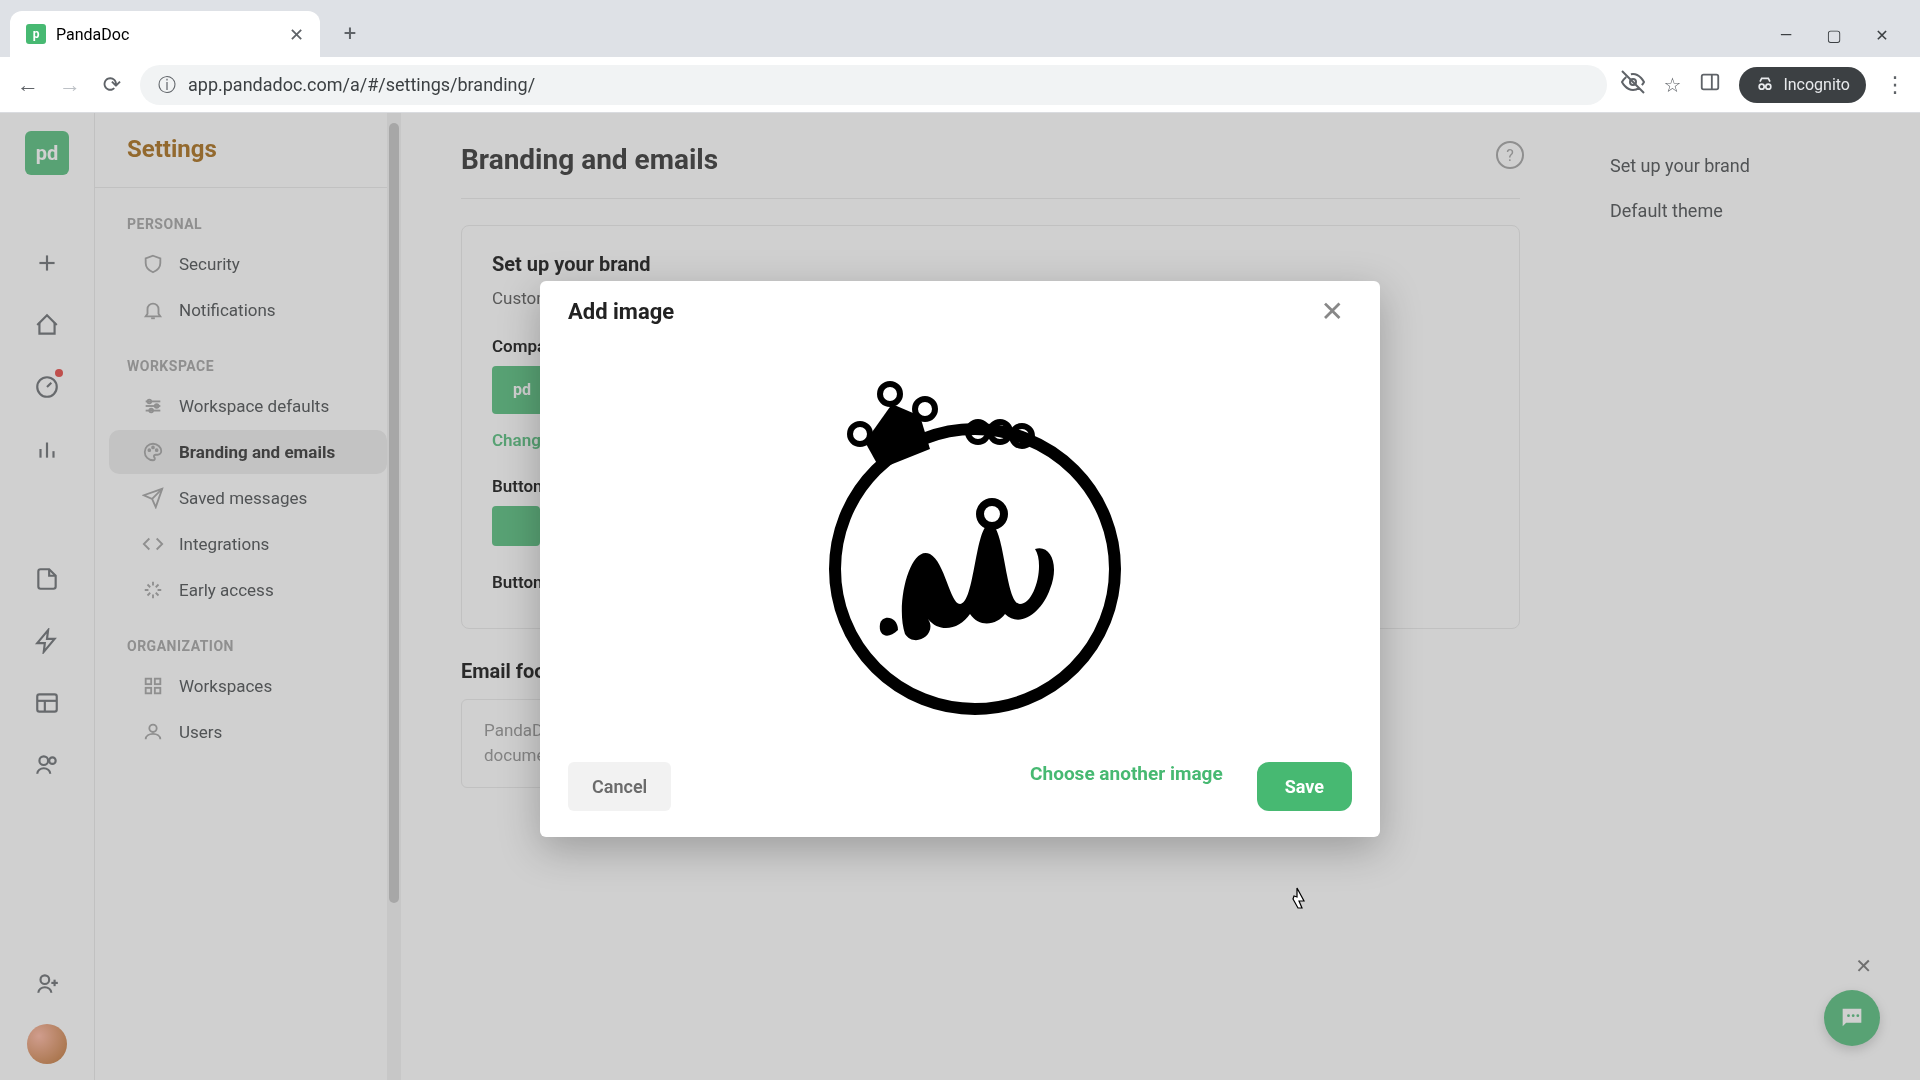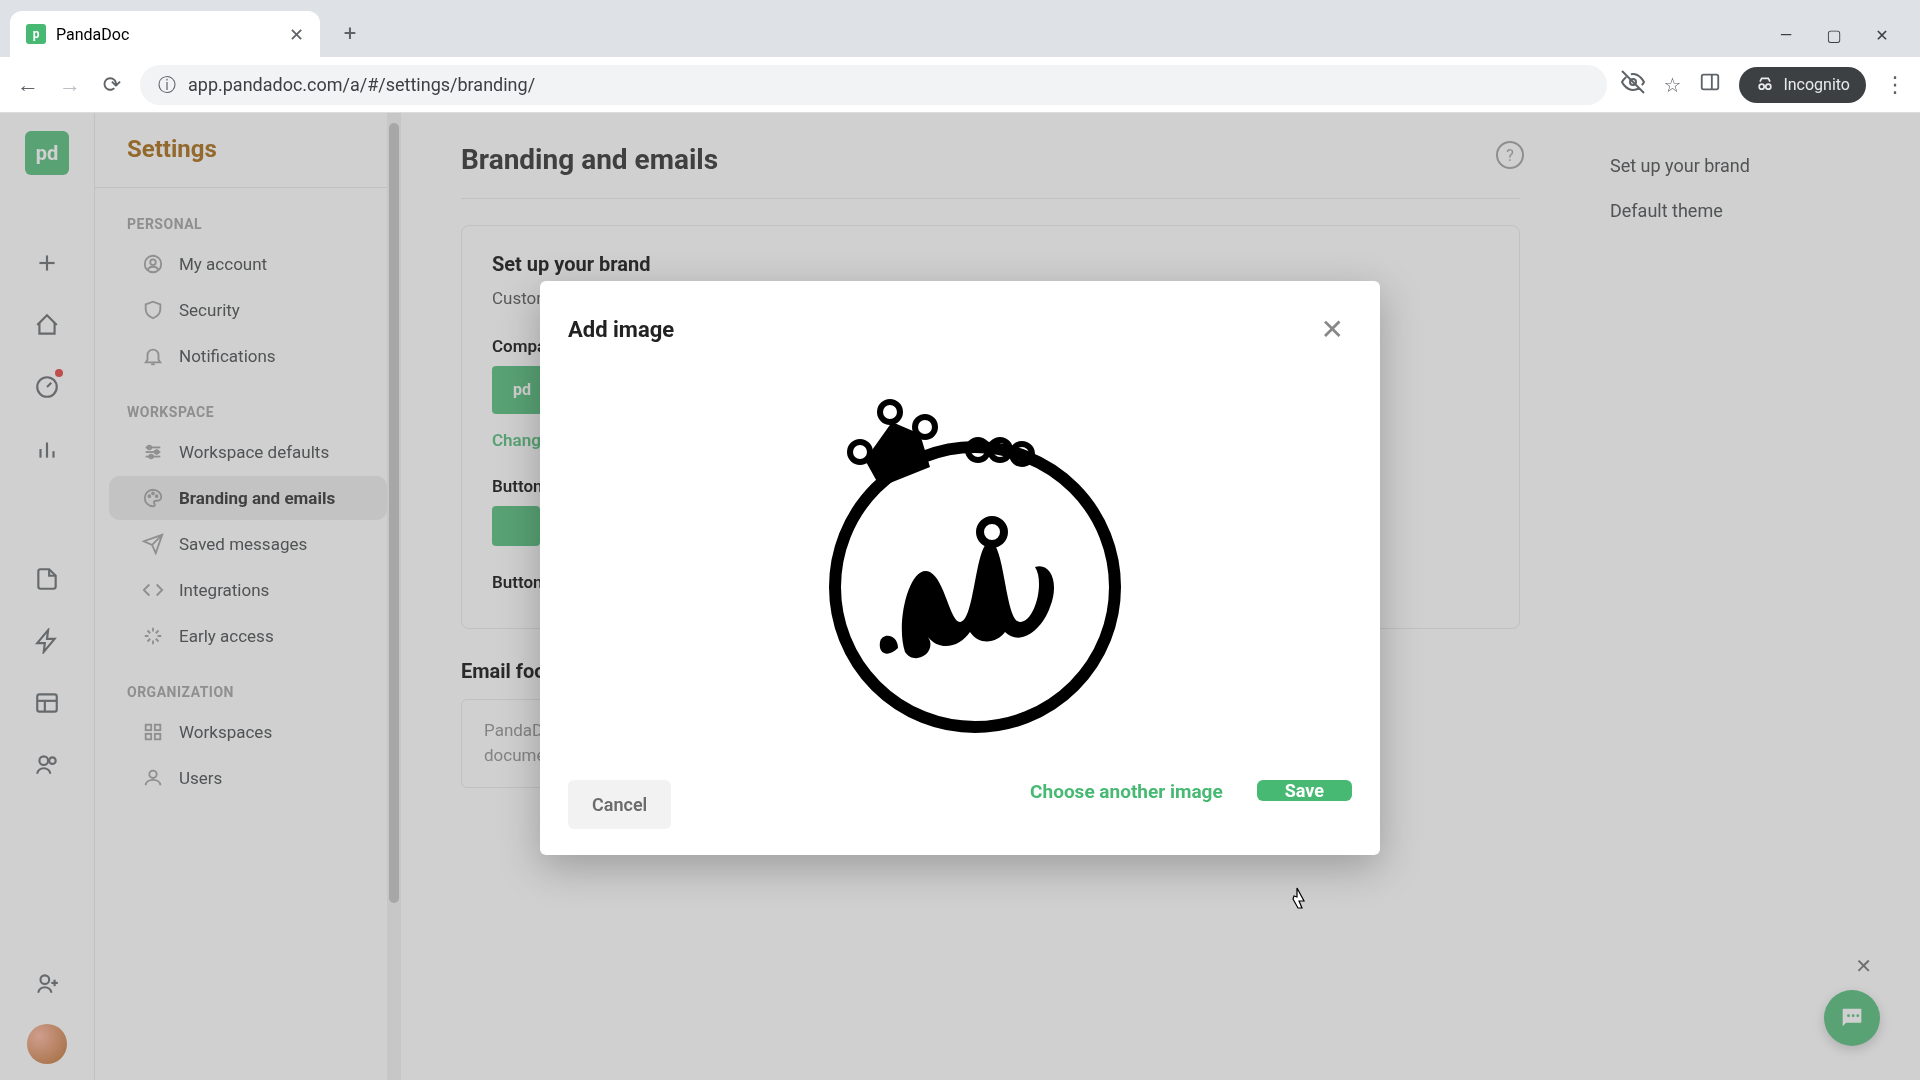--- a/index.html
+++ b/index.html
@@ -58,29 +58,29 @@
 .btn-sw { width: 48px; height: 40px; background: #47b972; border-radius: 4px; margin-bottom: 26px; }
 .footer-title { font-size: 20px; font-weight: 700; margin: 30px 0 16px; }
 .footer-box { border: 1px solid #e8e8e8; border-radius: 6px; padding: 18px 22px; color: #8a8a8a; font-size: 17px; line-height: 1.5; max-width: 560px; }
 
 .right-col { width: 340px; padding: 30px 30px; }
 .right-link { font-size: 18px; color: #3c4043; padding: 12px 0; cursor: pointer; }
 
 
 .overlay { position: absolute; inset: 0; background: rgba(120,120,120,0.35); display: flex; align-items: flex-start; justify-content: center; padding-top: 168px; }
 .modal { width: 840px; background: #fff; border-radius: 6px; box-shadow: 0 12px 40px rgba(0,0,0,0.25); display: flex; flex-direction: column; }
-.modal-head { display: flex; align-items: center; padding: 28px 28px 12px; }
+.modal-head { display: flex; align-items: center; padding: 10px 28px 12px; }
 .modal-title { font-size: 22px; font-weight: 700; flex: 1; color: #222; }
 .modal-close { font-size: 28px; color: #888; cursor: pointer; padding: 4px 8px; }
 .modal-body { padding: 10px 28px 20px; display: flex; justify-content: center; }
 .preview { width: 360px; height: 370px; display: flex; align-items: center; justify-content: center; }
 .modal-foot { display: flex; align-items: flex-start; padding: 18px 28px 26px; gap: 34px; }
 .m-cancel { background: #f2f2f2; color: #6b6b6b; border: none; padding: 14px 24px; border-radius: 6px; font-size: 18px; font-weight: 600; cursor: pointer; }
 .m-choose { margin-left: auto; color: #47b972; font-size: 19px; font-weight: 700; background: none; border: none; cursor: pointer; }
-.m-save { background: #47b972; color: #fff; border: none; padding: 0 28px; border-radius: 6px; font-size: 18px; font-weight: 700; cursor: pointer; position: relative; }
+.m-save { background: #47b972; color: #fff; border: none; padding: 14px 28px; border-radius: 12px; font-size: 18px; font-weight: 700; cursor: pointer; position: relative; }
 
 .chat-fab { position: absolute; right: 40px; bottom: 34px; width: 56px; height: 56px; border-radius: 50%; background: #47b972; display: flex; align-items: center; justify-content: center; color: #fff; box-shadow: 0 4px 12px rgba(0,0,0,0.2); }
 .close-x { position: absolute; right: 48px; bottom: 102px; color: #6b6b6b; font-size: 20px; }
 
 .help-icon { position: absolute; top: 28px; right: 56px; width: 28px; height: 28px; border: 2px solid #9b9b9b; border-radius: 50%; display: flex; align-items: center; justify-content: center; color: #9b9b9b; font-size: 16px; }
 
 .cursor-ptr { position: absolute; width: 24px; height: 24px; pointer-events: none; }
 </style>
 </head>
 <body>
@@ -201,30 +201,20 @@
       </div>
     <div class="rail-avatar"></div>
   </div>
 
   <div class="content">
     <div class="sidebar-col">
       <div class="page-title">Settings</div>
       <div class="divider"></div>
 
       <div class="group-label">PERSONAL</div>
-      <div class="side-item">
-          <span class="side-ico">
-            <svg viewBox="0 0 24 24" fill="none" stroke="currentColor" stroke-width="2">
-              <circle cx="12" cy="12" r="9"></circle>
-              <circle cx="12" cy="10" r="3"></circle>
-              <path d="M6 19c1-3 4-4 6-4s5 1 6 4"></path>
-            </svg>
-          </span>
-          <span>My account</span>
-        </div>
       <div class="side-item">
           <span class="side-ico">
             <svg viewBox="0 0 24 24" fill="none" stroke="currentColor" stroke-width="2">
               <path d="M12 3l8 3v5c0 5-3 8-8 10-5-2-8-5-8-10V6z"></path>
             </svg>
           </span>
           <span>Security</span>
         </div>
       <div class="side-item">
           <span class="side-ico">

